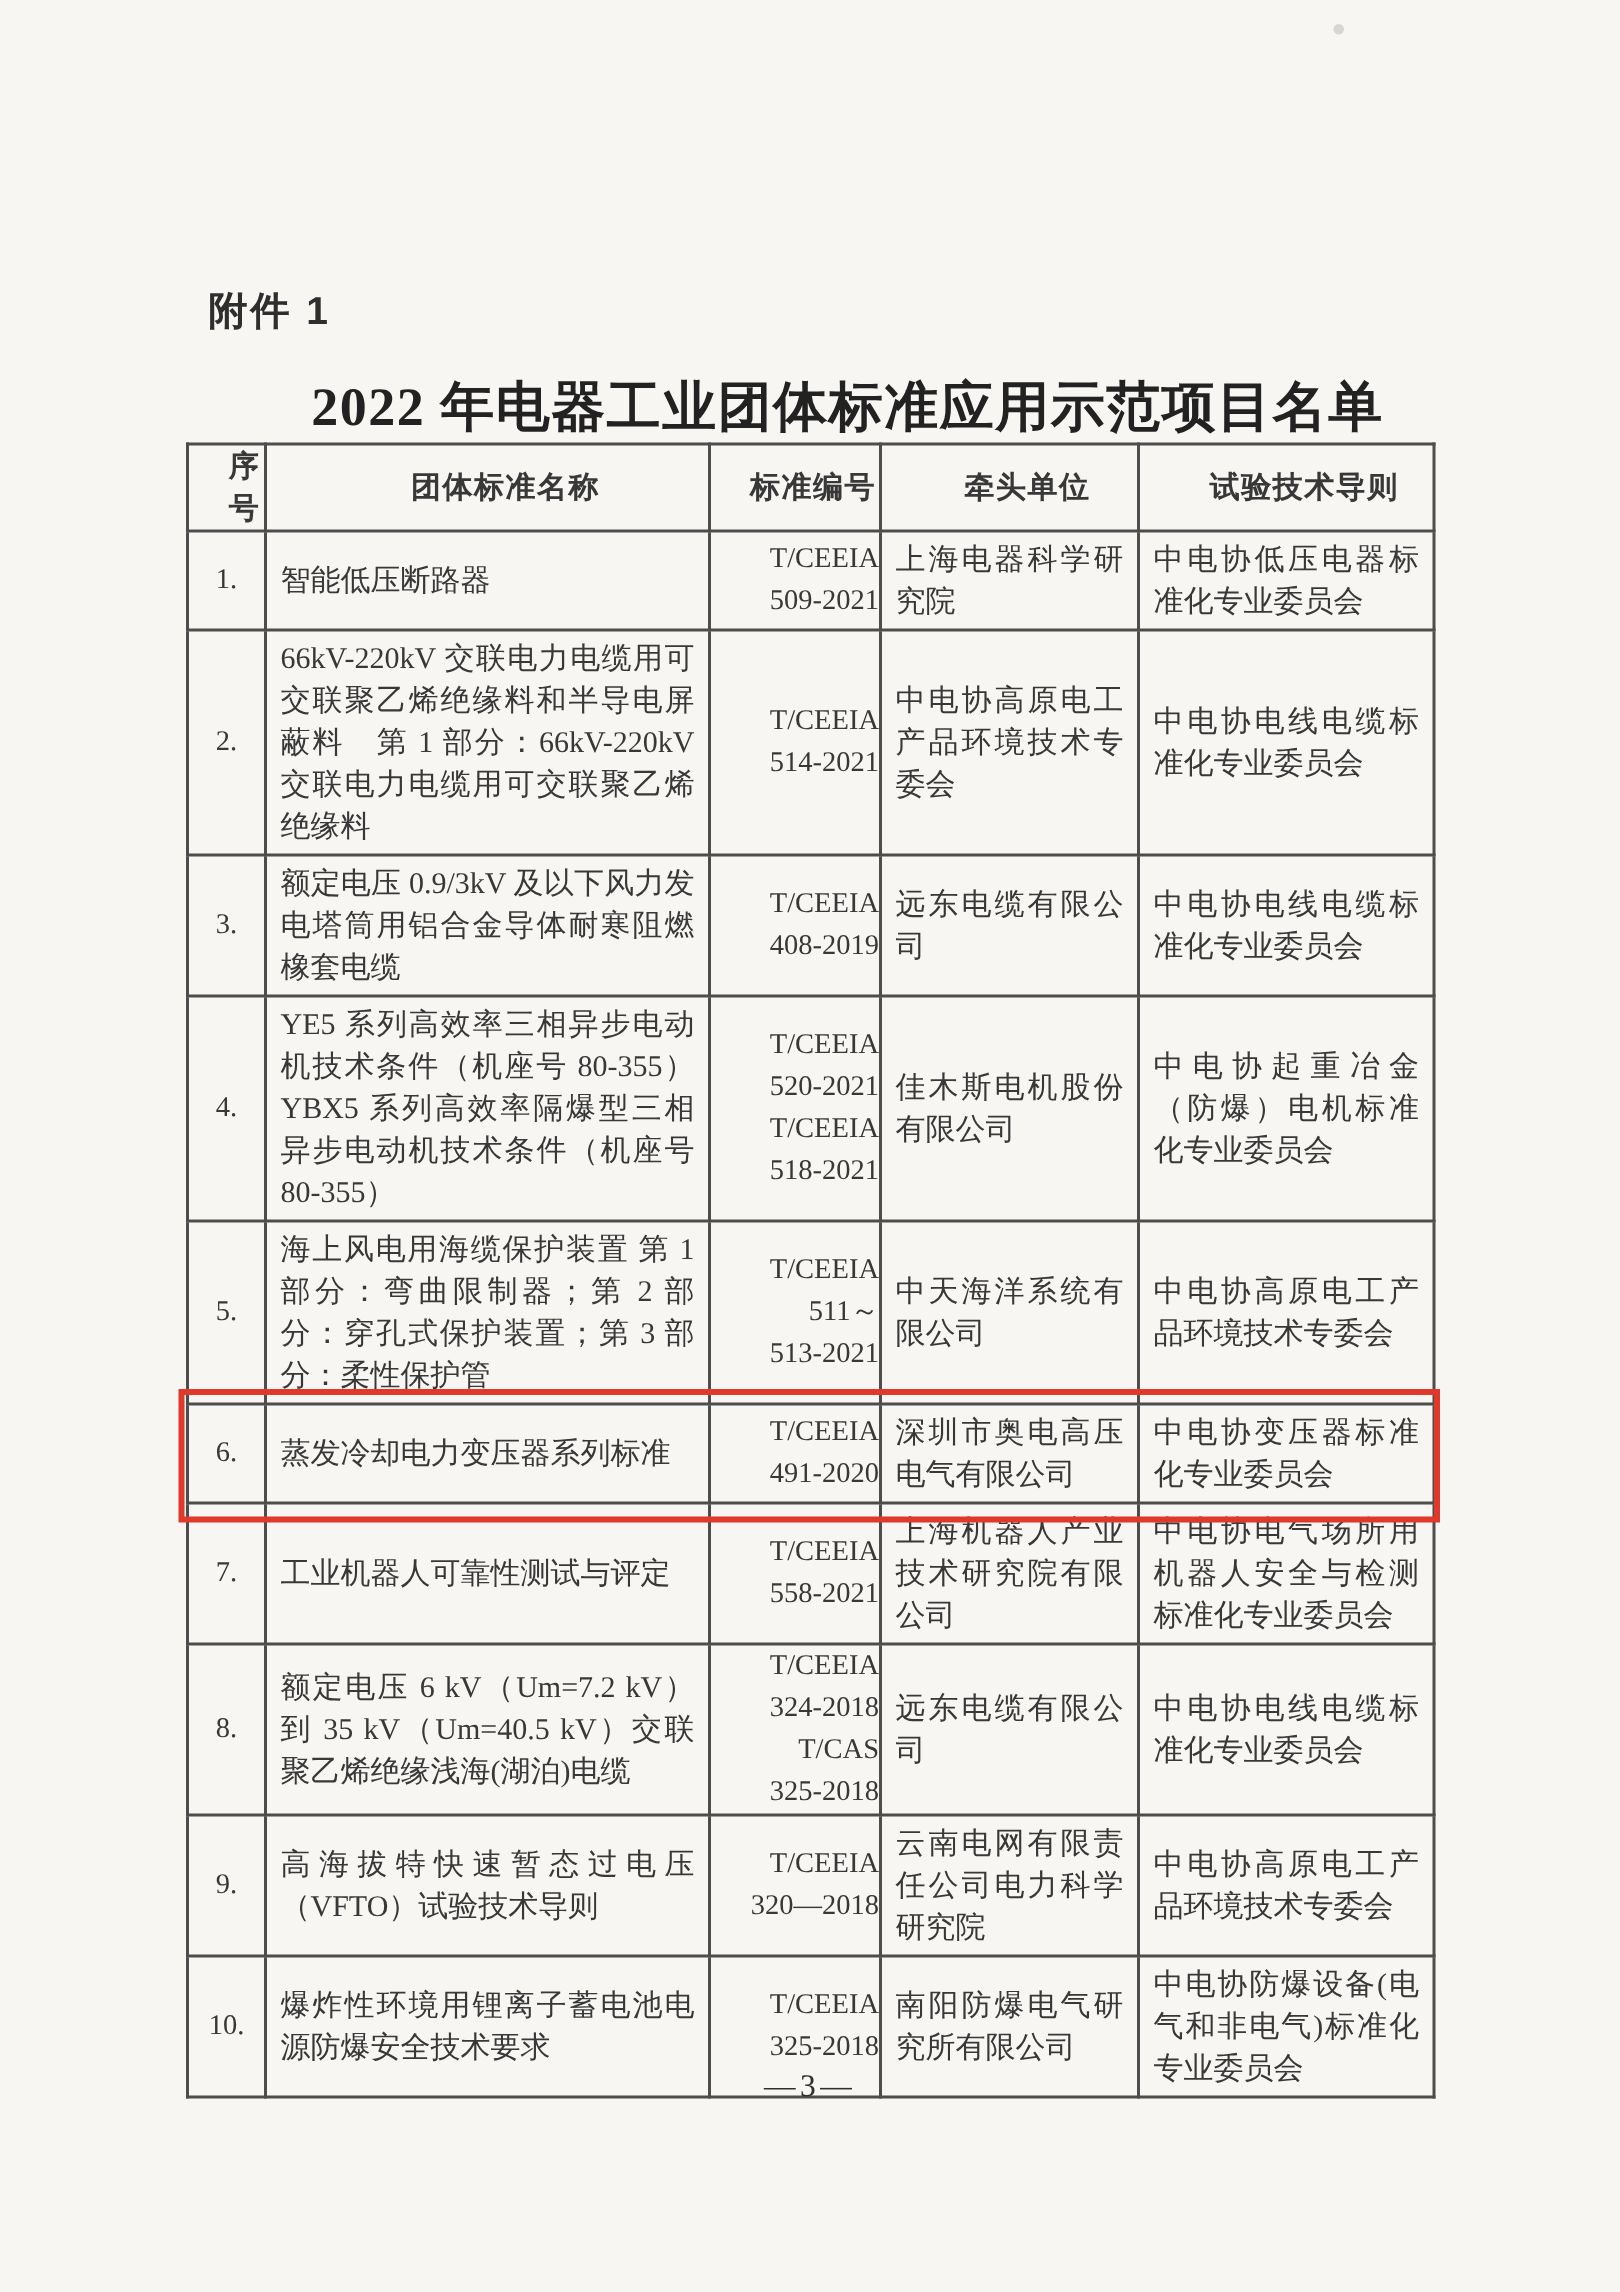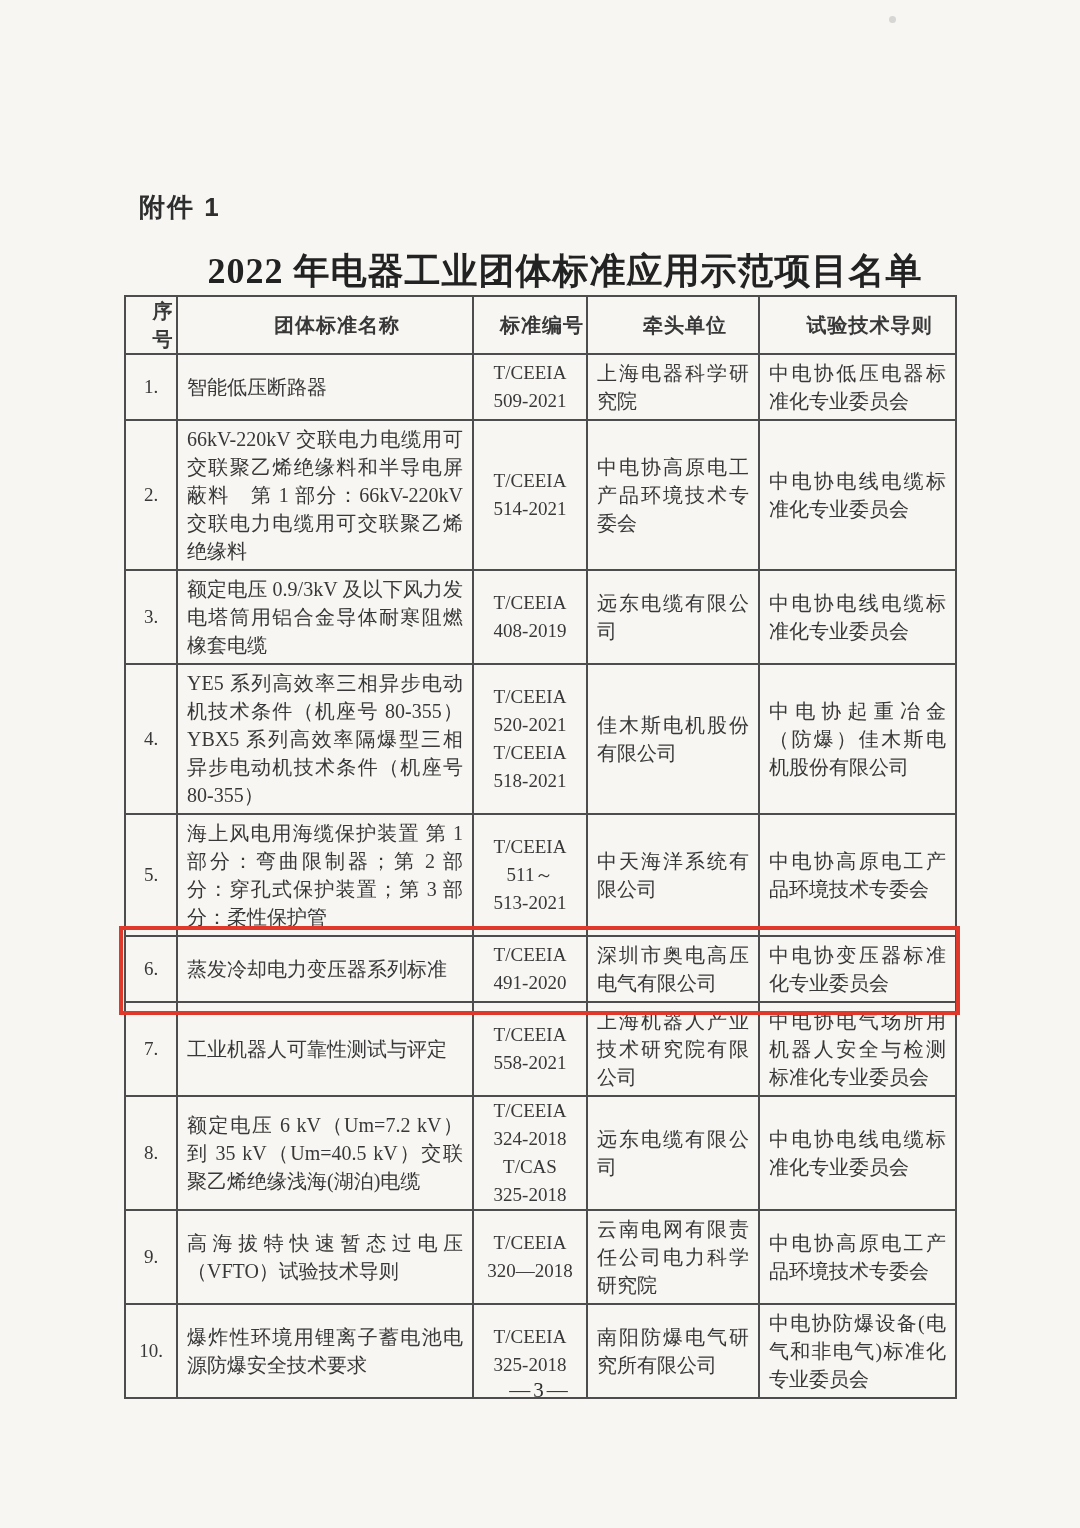--- a/index.html
+++ b/index.html
@@ -50,21 +50,21 @@
     font-weight:700;text-align:center;height:37px;
     letter-spacing:1px;
     padding-left:24px;
   }
   td.c-no{text-align:center;font-size:19px;}
   td.c-name,td.c-lead,td.c-scope{
     text-align:justify;
     padding:4px 9px;
   }
   td.c-code{
-    text-align:center;white-space:pre-line;
+    text-align:right;white-space:pre-line;
     font-size:19px;line-height:28px;
   }
   tr.r0{height:62px;}
   tr.r1{height:133px;}
   tr.r2{height:85px;}
   tr.r3{height:145px;}
   tr.r4{height:112px;}
   tr.r5{height:58px;}
   tr.r6{height:85px;}
   tr.r7{height:112px;}
@@ -136,21 +136,21 @@
         <td class="c-scope">中电协电线电缆标准化专业委员会</td>
       </tr>
       <tr class="r3">
         <td class="c-no">4.</td>
         <td class="c-name">YE5 系列高效率三相异步电动机技术条件（机座号 80-355）YBX5 系列高效率隔爆型三相异步电动机技术条件（机座号 80-355）</td>
         <td class="c-code">T/CEEIA
 520-2021
 T/CEEIA
 518-2021</td>
         <td class="c-lead">佳木斯电机股份有限公司</td>
-        <td class="c-scope">中电协起重冶金（防爆）佳木斯电机股份有限公司</td>
+        <td class="c-scope">中电协起重冶金（防爆）电机标准化专业委员会</td>
       </tr>
       <tr class="r4">
         <td class="c-no">5.</td>
         <td class="c-name">海上风电用海缆保护装置 第 1 部分：弯曲限制器；第 2 部分：穿孔式保护装置；第 3 部分：柔性保护管</td>
         <td class="c-code">T/CEEIA
 511～
 513-2021</td>
         <td class="c-lead">中天海洋系统有限公司</td>
         <td class="c-scope">中电协高原电工产品环境技术专委会</td>
       </tr>

